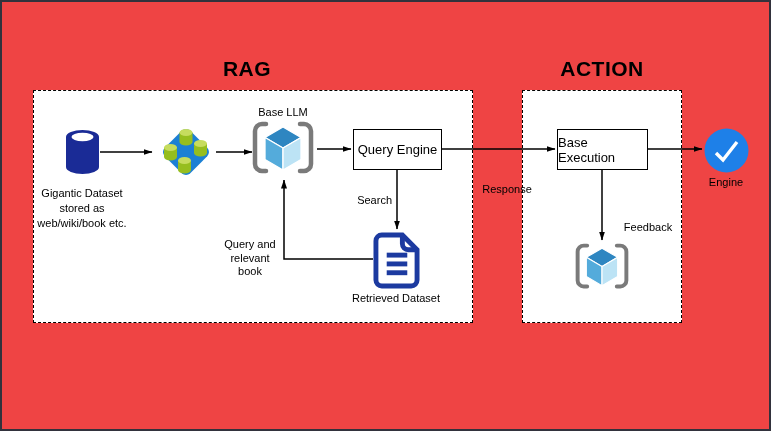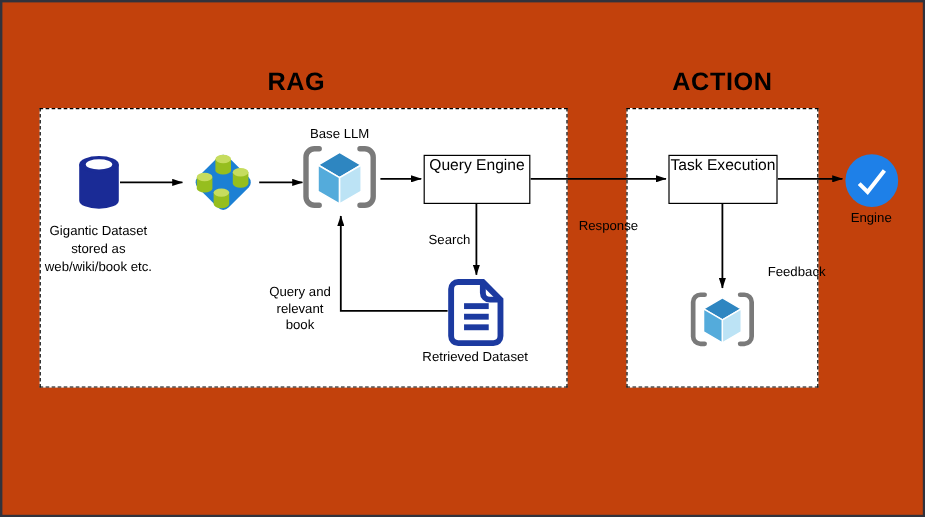--- a/index.html
+++ b/index.html
@@ -1,20 +1,20 @@
 <!DOCTYPE html>
 <html><head>
 <meta charset="utf-8">
 <style>
   html,body{margin:0;padding:0;background:#c9c9c9;}
   #canvas{
     position:relative;
     width:771px;height:431px;
     box-sizing:border-box;
-    background:#c2410c;
+    background:#ef4444;
     border:2px solid #32323c;
     font-family:"Liberation Sans", sans-serif;
     color:#000;
     overflow:hidden;
   }
   .group-box{
     position:absolute;
     background:#ffffff;
     border:1.4px dashed #000000;
     box-sizing:border-box;
@@ -26,21 +26,21 @@
     font-size:21px;font-weight:bold;
     text-align:center;letter-spacing:.5px;
   }
   #rag-title{left:195px;top:55px;width:100px;}
   #action-title{left:540px;top:55px;width:120px;}
   .proc-box{
     position:absolute;
     background:#ffffff;
     border:1.4px solid #000000;
     box-sizing:border-box;
-    display:flex;justify-content:center;
+    display:flex;align-items:center;justify-content:center;
     font-size:13px;
   }
   #query-engine{left:351px;top:127px;width:89px;height:41px;}
   #task-execution{left:555px;top:127px;width:91px;height:41px;}
   .lbl{
     position:absolute;
     font-size:11px;line-height:15px;
     text-align:center;
   }
   .icon{position:absolute;}
@@ -48,21 +48,21 @@
   #dataset-label{left:15px;top:184px;width:130px;}
   #vector-icon{left:155px;top:121px;}
   #vector-label{left:134px;top:184px;width:100px;}
   #basellm-label{left:231px;top:103px;width:100px;}
   #basellm-icon{left:249px;top:119px;}
   #search-label{left:308px;top:191px;width:82px;text-align:right;}
   #response-label{left:464px;top:152px;width:82px;margin-top:28px;}
   #doc-icon{left:371px;top:230px;}
   #retrieved-label{left:324px;top:289px;width:140px;}
   #querydocs-label{left:198px;top:236px;width:100px;line-height:13.5px;}
-  #feedback-label{left:606px;top:218px;width:80px;text-align:right;}
+  #feedback-label{left:606px;top:218px;width:80px;text-align:center;}
   #feedback-icon{left:572px;top:241px;}
   #output-icon{left:702px;top:126px;}
   #output-label{left:683px;top:173px;width:82px;}
   #wires{position:absolute;left:0;top:0;pointer-events:none;}
 </style>
 </head>
 <body>
 
 <div id="canvas">
 
@@ -126,21 +126,21 @@
     <path d="M32,6 L50,16.5 32,27 14,16.5 Z" stroke="#fff" stroke-width="1.3" fill="#2e86c1"></path>
     <path d="M14,16.5 L32,27 V49 L14,38.5 Z" stroke="#fff" stroke-width="1.3" fill="#54abdb"></path>
     <path d="M50,16.5 L32,27 V49 L50,38.5 Z" stroke="#fff" stroke-width="1.3" fill="#bce3f5"></path>
   </svg>
 
   <div id="query-engine" class="proc-box">
     <span>Query Engine</span>
   </div>
 
   <div id="task-execution" class="proc-box">
-    <span>Task Execution</span>
+    <span>Base Execution</span>
   </div>
 
   <div id="search-label" class="lbl">Search</div>
   <div id="response-label" class="lbl">Response</div>
   <div id="feedback-label" class="lbl">Feedback</div>
   <div id="querydocs-label" class="lbl">
     <span>Query and</span><br>
     <span>relevant</span><br>
     <span>book</span>
   </div>

